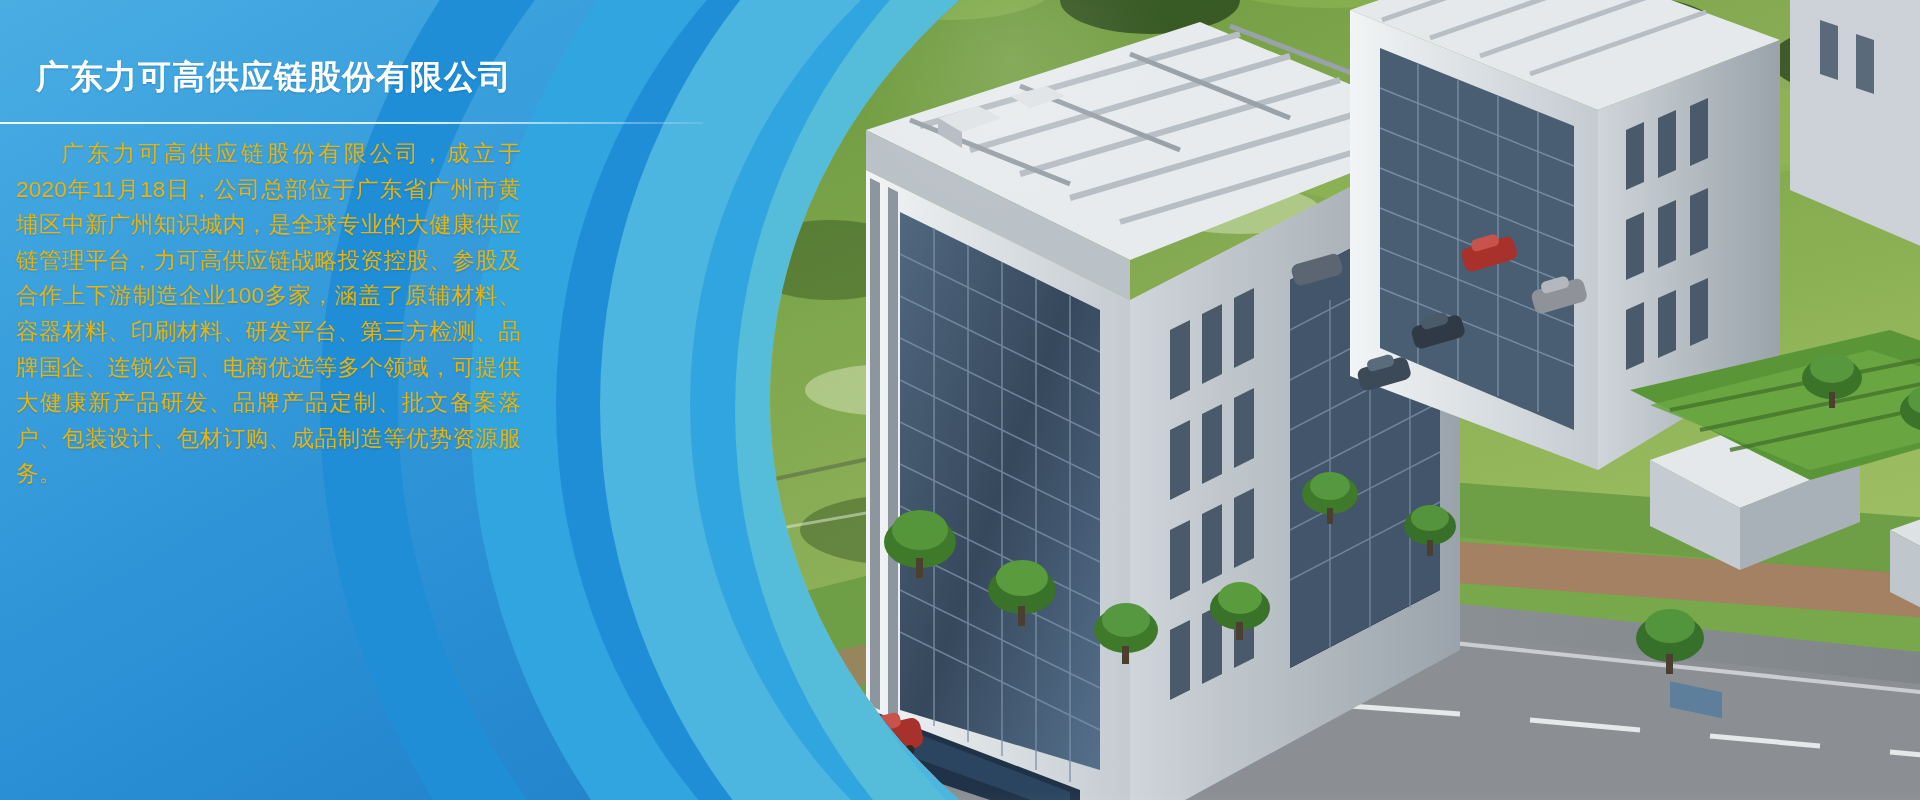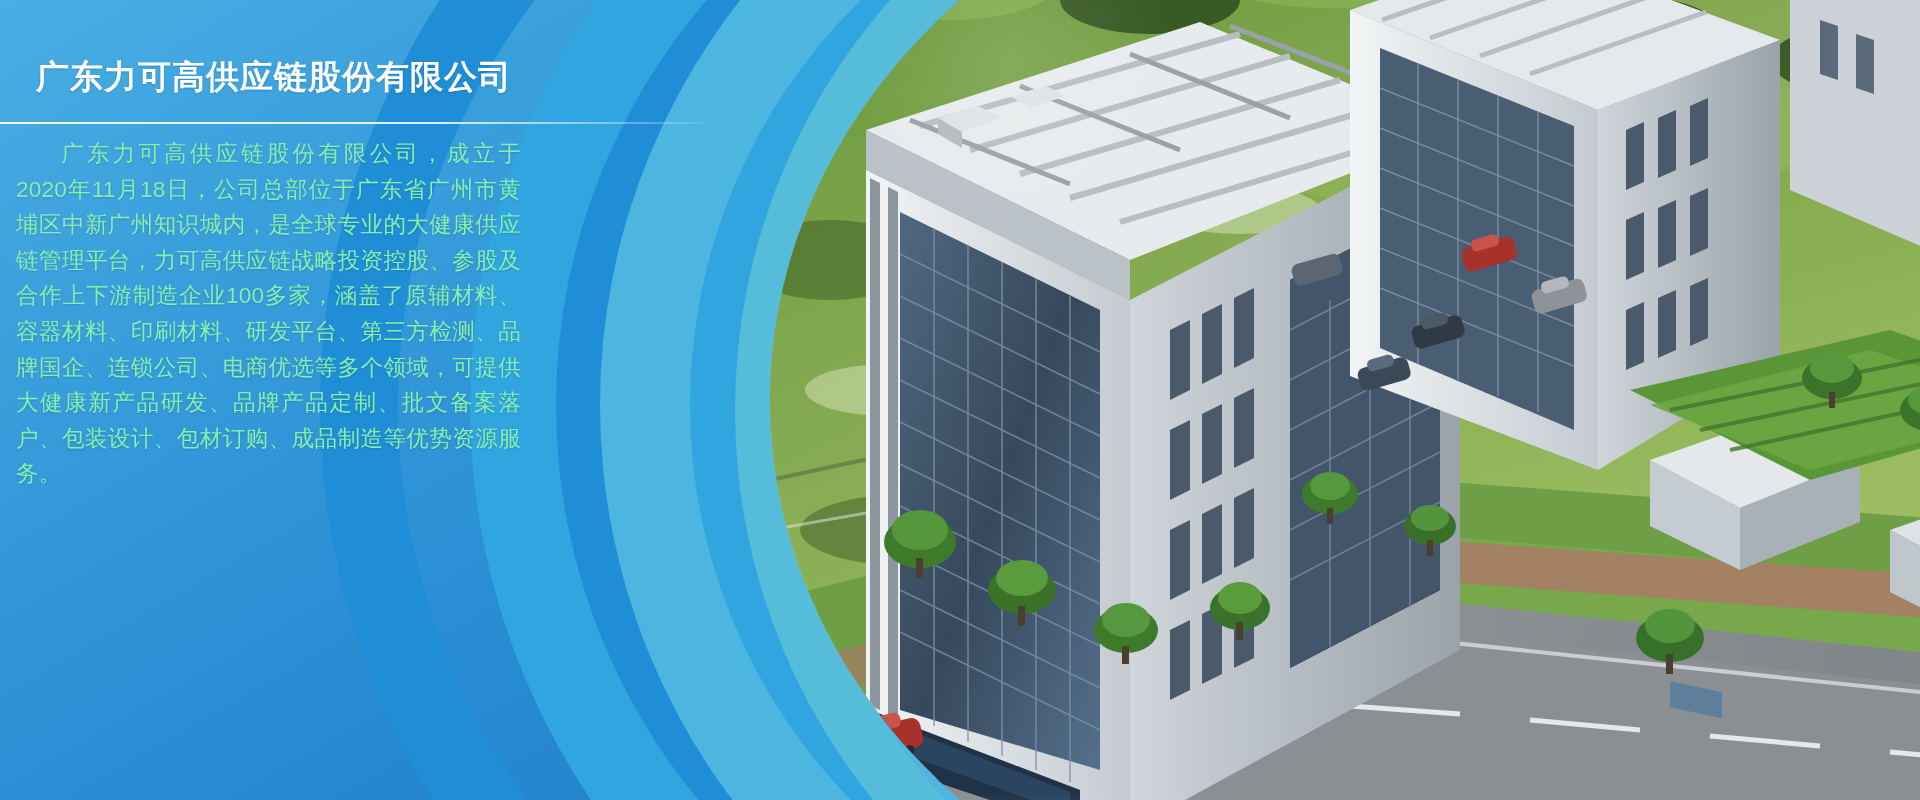--- a/index.html
+++ b/index.html
@@ -72,21 +72,21 @@
     position:absolute;left:36px;top:55px;
     font-size:33px;font-weight:700;color:#ffffff;letter-spacing:1px;
     white-space:nowrap;text-shadow:0 1px 2px rgba(0,40,90,.22);
   }
   .divider{
     position:absolute;left:0;top:122px;width:703px;height:2px;
     background:linear-gradient(to right,rgba(255,255,255,.92) 0%,rgba(255,255,255,.85) 62%,rgba(255,255,255,.12) 100%);
   }
   .body{
     position:absolute;left:16px;top:136px;width:505px;
-    color:#86efac;font-size:22.6px;line-height:35.6px;
+    color:#eab308;font-size:22.6px;line-height:35.6px;
     letter-spacing:.2px;text-align:justify;text-justify:inter-character;
     text-shadow:0 1px 2px rgba(0,40,90,.18);
   }
   .body p{margin:0;text-indent:2em;}
   .body p + p{margin-top:0;}
 </style>
 </head>
 <body>
 
 <div id="stage">

